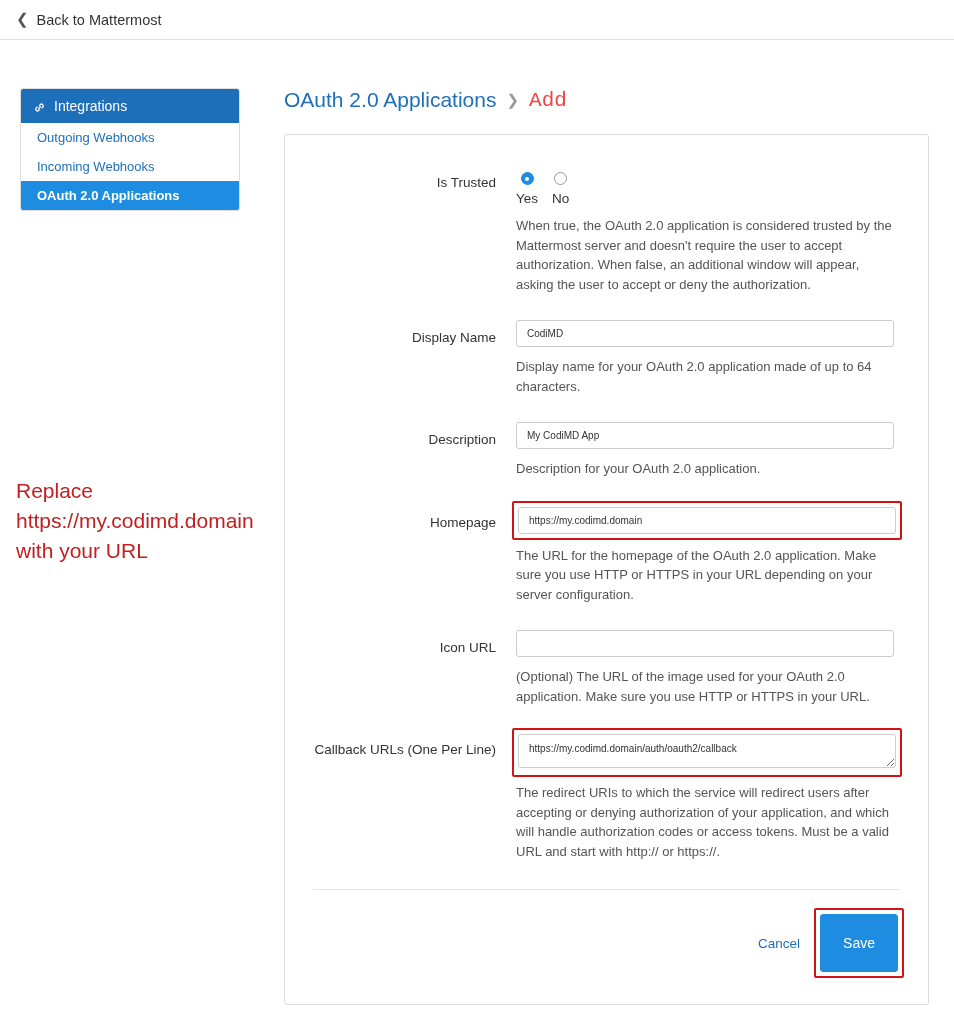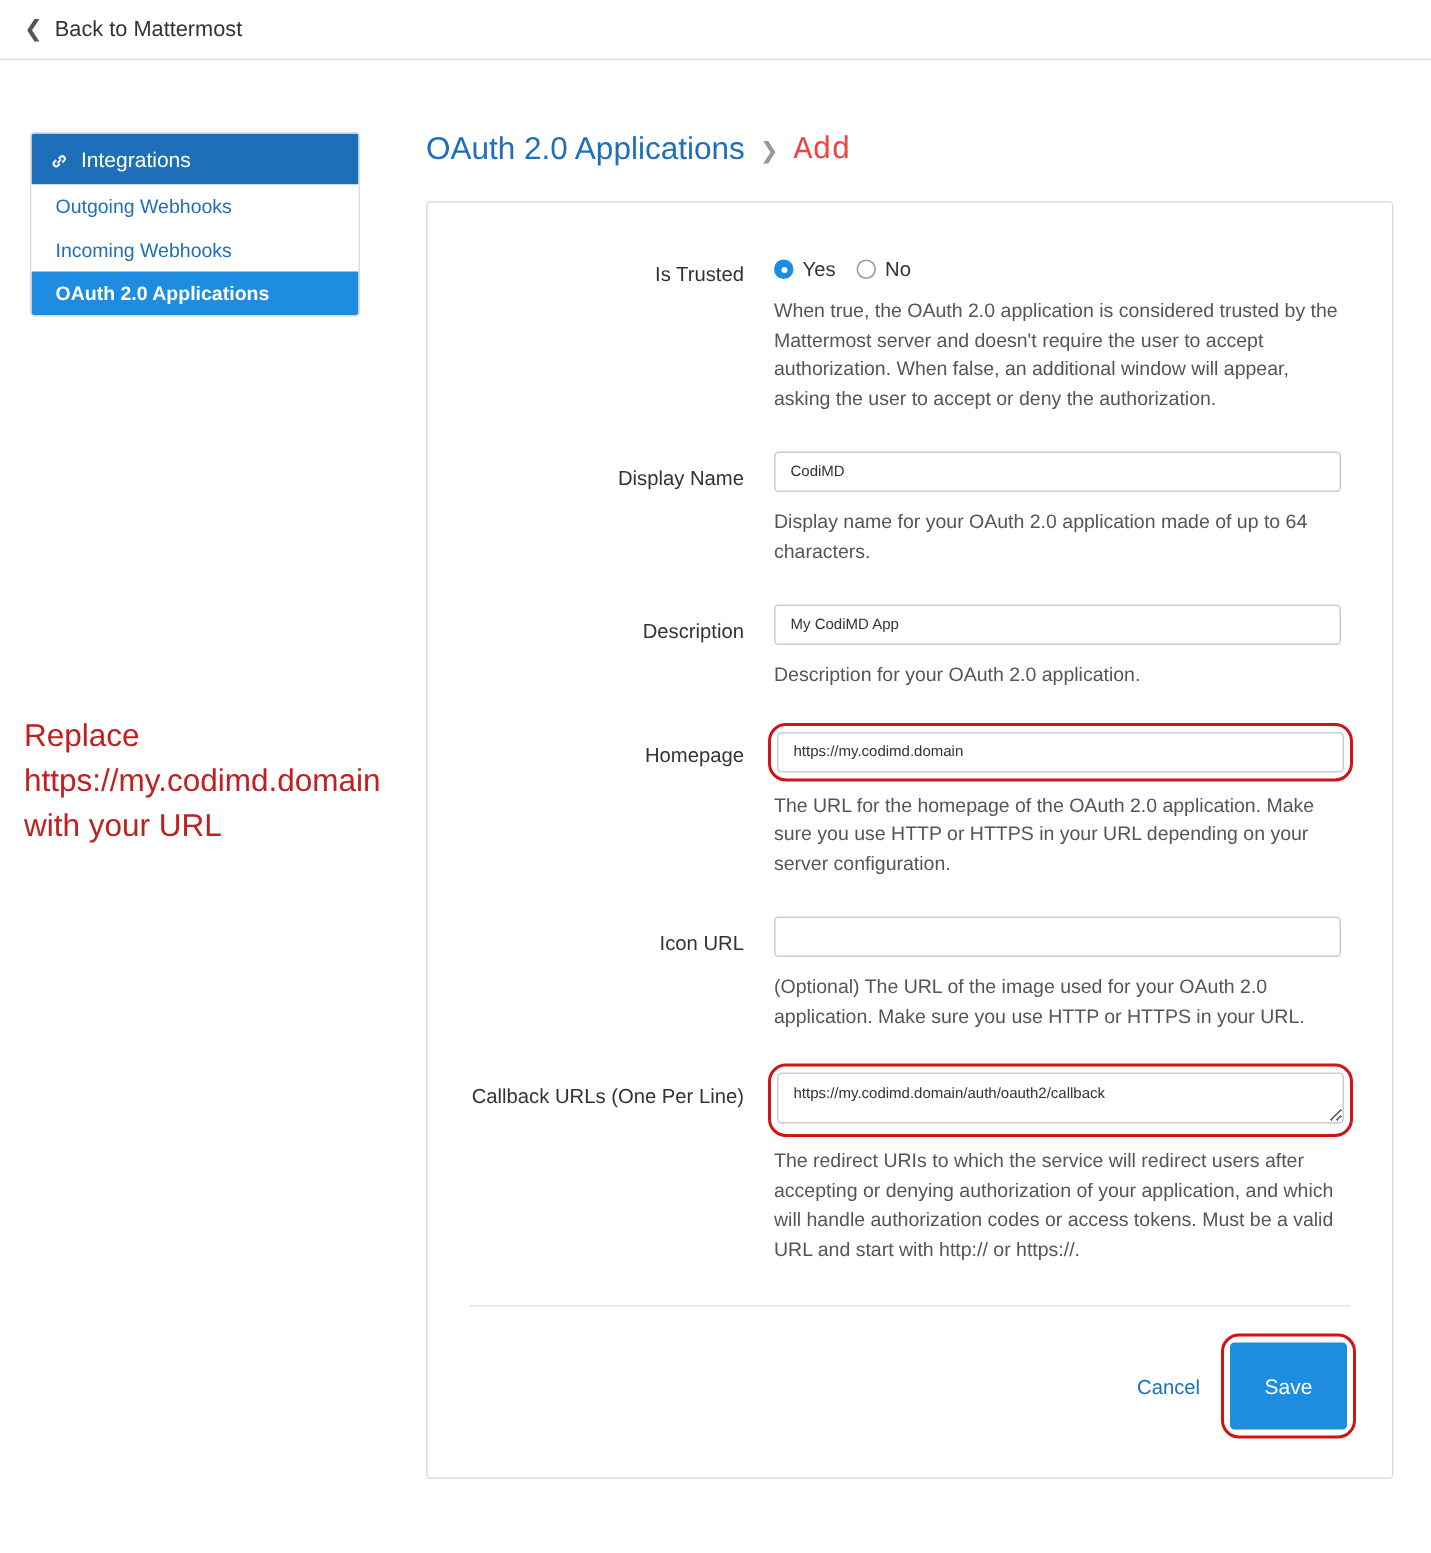--- a/index.html
+++ b/index.html
@@ -173,20 +173,21 @@
     align-items: center;
     gap: 14px;
     padding-top: 7px;
   }
   .radio-item {
     display: flex;
     align-items: center;
     gap: 6px;
     font-size: 13.5px;
     cursor: pointer;
+    flex-direction: column;
   }
   .radio {
     width: 13px;
     height: 13px;
     border-radius: 50%;
     border: 1px solid #999999;
     box-sizing: border-box;
     background: #ffffff;
     position: relative;
     flex: none;
@@ -222,21 +223,21 @@
     height: 34px;
     resize: vertical;
     overflow: hidden;
     white-space: pre;
     line-height: 1.4;
   }
 
   .highlight {
     display: inline-block;
     border: 2px solid #d01414;
-    border-radius: 12px;
+    border-radius: 2px;
     padding: 4px;
     margin: -4px;
   }
 
   .divider {
     border-top: 1px solid #e4e4e4;
     margin: 6px 0 0 0;
   }
 
   .footer-actions {

